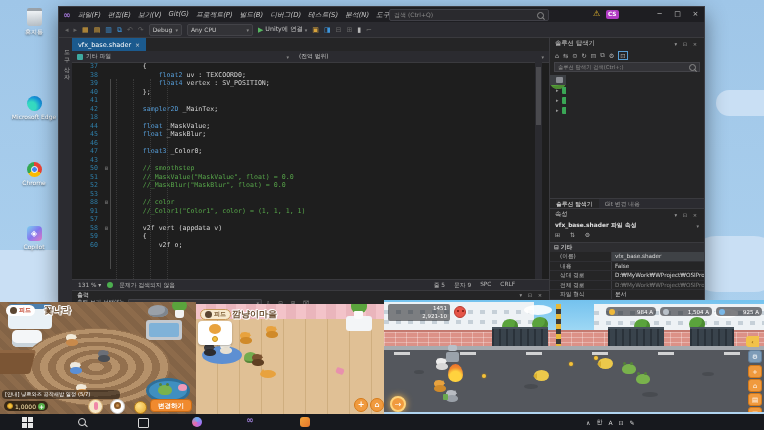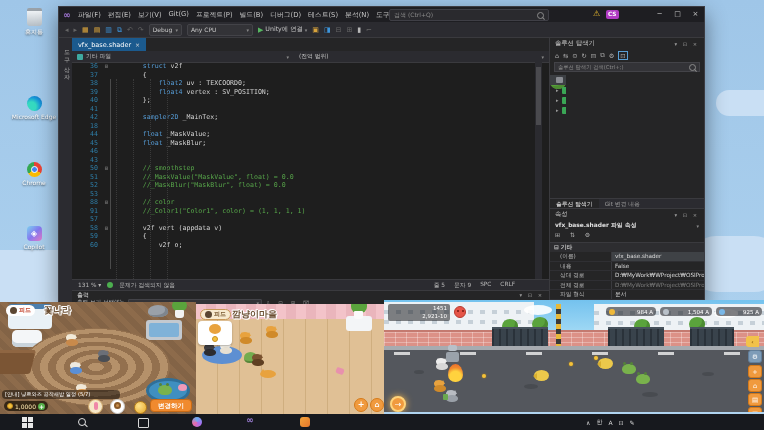--- a/index.html
+++ b/index.html
@@ -13,21 +13,21 @@
   .ic-edge{width:15px;height:15px;border-radius:50%;background:radial-gradient(circle at 30% 70%,#35d9c0 0 30%,#1798d8 60%,#0b62b8);}
   .ic-chrome{width:15px;height:15px;border-radius:50%;background:conic-gradient(#e94335 0 33%,#fbbc04 33% 66%,#34a853 66% 100%);position:relative;}
   .ic-chrome:after{content:"";position:absolute;inset:4px;background:#4285f4;border:1.5px solid #fff;border-radius:50%;}
   .ic-copilot{width:15px;height:15px;border-radius:4px;background:linear-gradient(135deg,#7ad0f0,#8579f0 50%,#e87ac8);
     color:#fff;font-size:8px;line-height:15px;text-align:center;}
   
   .vswin{position:absolute;left:58px;top:6px;width:645px;height:299px;background:#252526;
     border:1px solid #3c3c42;box-shadow:0 8px 20px rgba(0,0,0,.45);}
   .vs-title{position:absolute;left:0;top:0;width:645px;height:15px;background:#1e1e22;display:flex;align-items:center;padding-left:4px;box-sizing:border-box;}
   .vs-logo{color:#a377d6;font-size:9px;font-weight:bold;margin-right:4px;}
-  .mi{font-size:6.8px;color:#c8c8c8;padding:0 3.5px;white-space:nowrap;}
+  .mi{font-size:6.8px;color:#c8c8c8;padding:0 3.5px;white-space:nowrap;font-style:italic;}
   .vs-search{position:absolute;left:330px;top:2px;width:150px;height:10px;background:#2a2a2e;border:1px solid #3f3f46;border-radius:2px;
     display:flex;align-items:center;justify-content:space-between;padding:0 4px;color:#8a8a8a;font-size:6px;}
   .vs-account{position:absolute;left:496px;top:16px;font-size:6.5px;color:#c8c8c8;}
   .warn{position:absolute;left:534px;top:2px;font-size:8px;color:#f2c12e;}
   .csbadge{position:absolute;left:547px;top:3px;background:#b13bc4;color:#fff;font-size:5.8px;font-weight:bold;padding:0 2px;height:9px;line-height:9px;border-radius:2px;}
   .wbtn{position:absolute;top:0;width:17px;height:15px;text-align:center;line-height:14px;color:#c8c8c8;font-size:7px;}
   .mag{width:5px;height:5px;border:1px solid #8a8a8a;border-radius:50%;position:relative;display:inline-block;}
   .mag:after{content:"";position:absolute;left:4px;top:5px;width:3px;height:1px;background:#8a8a8a;transform:rotate(45deg);}
   .vs-toolbar{position:absolute;left:0;top:15px;width:645px;height:16px;background:#2b2b30;border-bottom:1px solid #3a3a3e;
     display:flex;align-items:center;gap:5px;padding-left:6px;box-sizing:border-box;}
@@ -314,31 +314,31 @@
           <i class="dd">▾</i>
         </div>
       </div>
       <div class="code">
         <div class="guide" style="left:44px;"></div>
         <div class="guide" style="left:61px;"></div>
         <div class="guide" style="left:78px;"></div>
         <div class="guide" style="left:95px;"></div>
         <div class="scopeline"></div>
         <div>
-            <div class="cl"><span class="ln">36</span><span class="fo">⊟</span><span class="ct"><span class="tk-p">        </span><span class="tk-k">struct</span><span class="tk-p"> v2f</span></span></div>
             <div class="cl"><span class="ln">37</span><span class="fo"></span><span class="ct"><span class="tk-p">        {</span></span></div>
             <div class="cl"><span class="ln">38</span><span class="fo"></span><span class="ct"><span class="tk-p">            </span><span class="tk-k">float2</span><span class="tk-p"> uv : TEXCOORD0;</span></span></div>
             <div class="cl"><span class="ln">39</span><span class="fo"></span><span class="ct"><span class="tk-p">            </span><span class="tk-k">float4</span><span class="tk-p"> vertex : SV_POSITION;</span></span></div>
             <div class="cl"><span class="ln">40</span><span class="fo"></span><span class="ct"><span class="tk-p">        };</span></span></div>
             <div class="cl"><span class="ln">41</span><span class="fo"></span><span class="ct"> </span></div>
             <div class="cl"><span class="ln">42</span><span class="fo"></span><span class="ct"><span class="tk-p">        </span><span class="tk-k">sampler2D</span><span class="tk-p"> _MainTex;</span></span></div>
             <div class="cl"><span class="ln">18</span><span class="fo"></span><span class="ct"> </span></div>
             <div class="cl"><span class="ln">44</span><span class="fo"></span><span class="ct"><span class="tk-p">        </span><span class="tk-k">float</span><span class="tk-p"> _MaskValue;</span></span></div>
             <div class="cl"><span class="ln">45</span><span class="fo"></span><span class="ct"><span class="tk-p">        </span><span class="tk-k">float</span><span class="tk-p"> _MaskBlur;</span></span></div>
             <div class="cl"><span class="ln">46</span><span class="fo"></span><span class="ct"> </span></div>
+            <div class="cl"><span class="ln">47</span><span class="fo"></span><span class="ct"><span class="tk-p">        </span><span class="tk-k">float3</span><span class="tk-p"> _Color0;</span></span></div>
             <div class="cl"><span class="ln">43</span><span class="fo"></span><span class="ct"> </span></div>
             <div class="cl"><span class="ln">50</span><span class="fo">⊟</span><span class="ct"><span class="tk-p">        </span><span class="tk-c">// smoothstep</span></span></div>
             <div class="cl"><span class="ln">51</span><span class="fo"></span><span class="ct"><span class="tk-p">        </span><span class="tk-c">//_MaskValue("MaskValue", float) = 0.0</span></span></div>
             <div class="cl"><span class="ln">52</span><span class="fo"></span><span class="ct"><span class="tk-p">        </span><span class="tk-c">//_MaskBlur("MaskBlur", float) = 0.0</span></span></div>
             <div class="cl"><span class="ln">53</span><span class="fo"></span><span class="ct"> </span></div>
             <div class="cl"><span class="ln">88</span><span class="fo">⊟</span><span class="ct"><span class="tk-p">        </span><span class="tk-c">// color</span></span></div>
             <div class="cl"><span class="ln">91</span><span class="fo"></span><span class="ct"><span class="tk-p">        </span><span class="tk-c">//_Color1("Color1", color) = (1, 1, 1, 1)</span></span></div>
             <div class="cl"><span class="ln">57</span><span class="fo"></span><span class="ct"> </span></div>
             <div class="cl"><span class="ln">58</span><span class="fo">⊟</span><span class="ct"><span class="tk-p">        v2f vert (appdata v)</span></span></div>
             <div class="cl"><span class="ln">59</span><span class="fo"></span><span class="ct"><span class="tk-p">        {</span></span></div>

